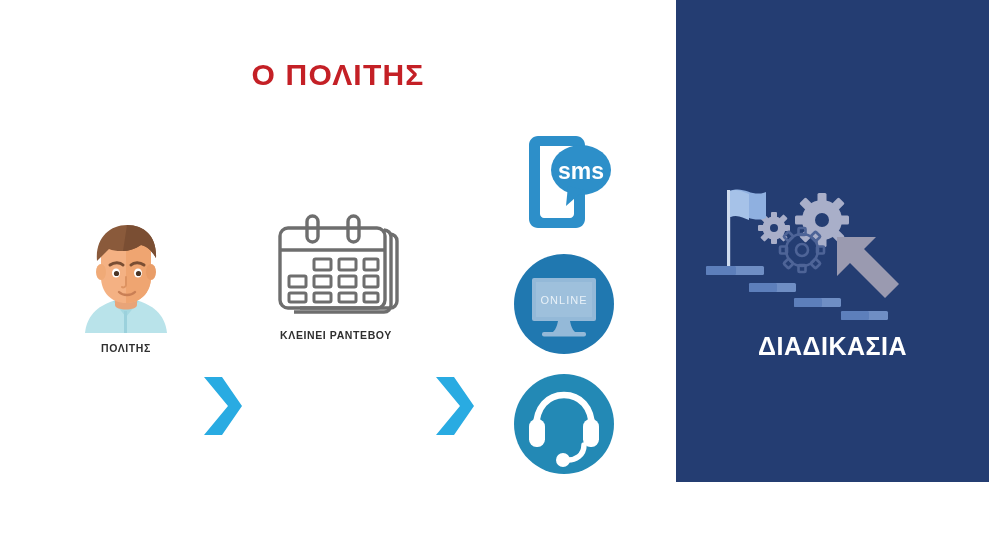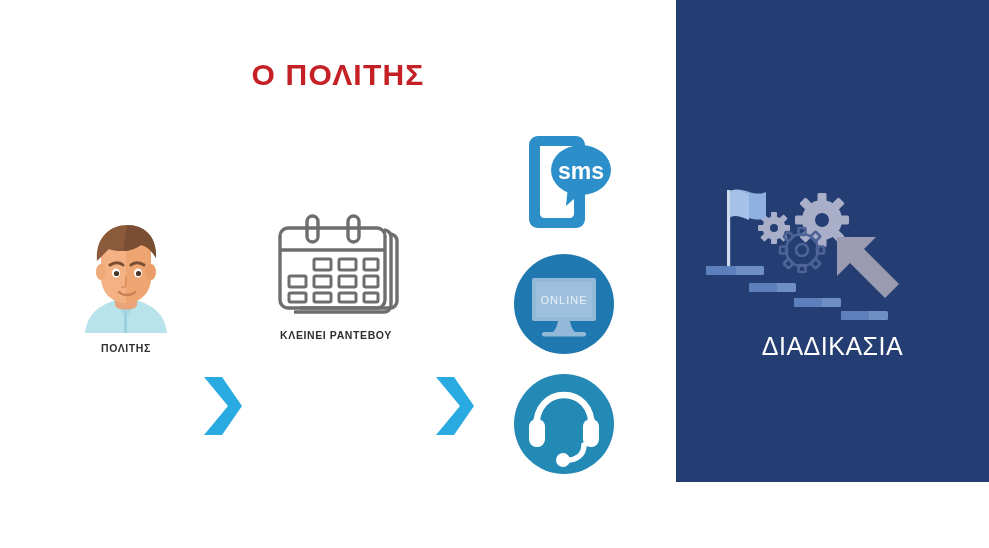--- a/index.html
+++ b/index.html
@@ -27,21 +27,21 @@
     height: 541px;
     background: #243d72;
   }
   .right-panel-title {
     position: absolute;
     left: 0;
     right: 0;
     top: 330px;
     text-align: center;
     color: #ffffff;
-    font-weight: normal;
+    font-weight: bold;
     font-size: 25px;
     letter-spacing: 0.5px;
     line-height: 1.28;
     padding: 0 8px;
   }
   .right-panel-title .line2 { display: block; }
 
   
   .process-illustration {
     position: absolute;

